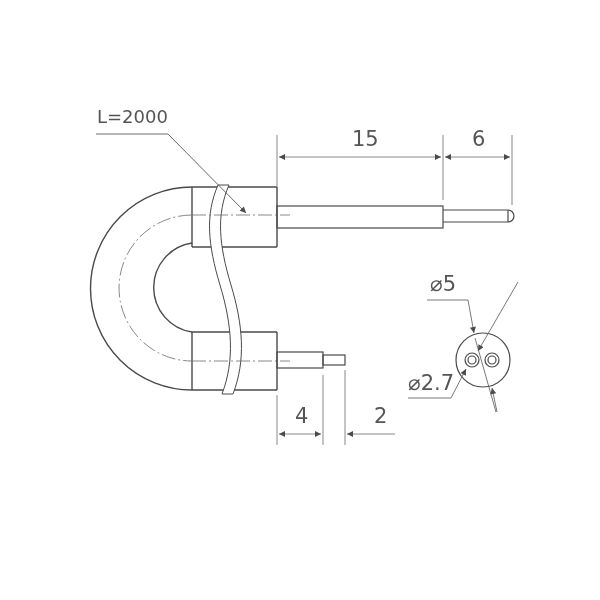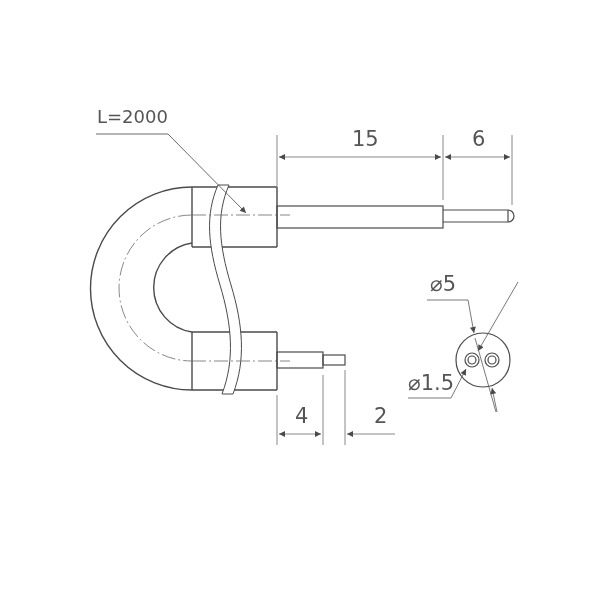--- a/index.html
+++ b/index.html
@@ -96,14 +96,14 @@
       <line x1="451" y1="398" x2="466" y2="369" marker-end="url(#arr)"></line>
     </g>
   </svg>
 
   <span class="lbl" style="left:97px; top:108px; font-size:18px;">L=2000</span>
   <span class="lbl" style="left:352px; top:129px;">15</span>
   <span class="lbl" style="left:472px; top:129px;">6</span>
   <span class="lbl" style="left:295px; top:406px;">4</span>
   <span class="lbl" style="left:374px; top:406px;">2</span>
   <span class="lbl" style="left:430px; top:274px;">⌀5</span>
-  <span class="lbl" style="left:408px; top:373px;">⌀1.5</span>
+  <span class="lbl" style="left:408px; top:373px;">⌀2.7</span>
 </div>
 
 </body></html>

